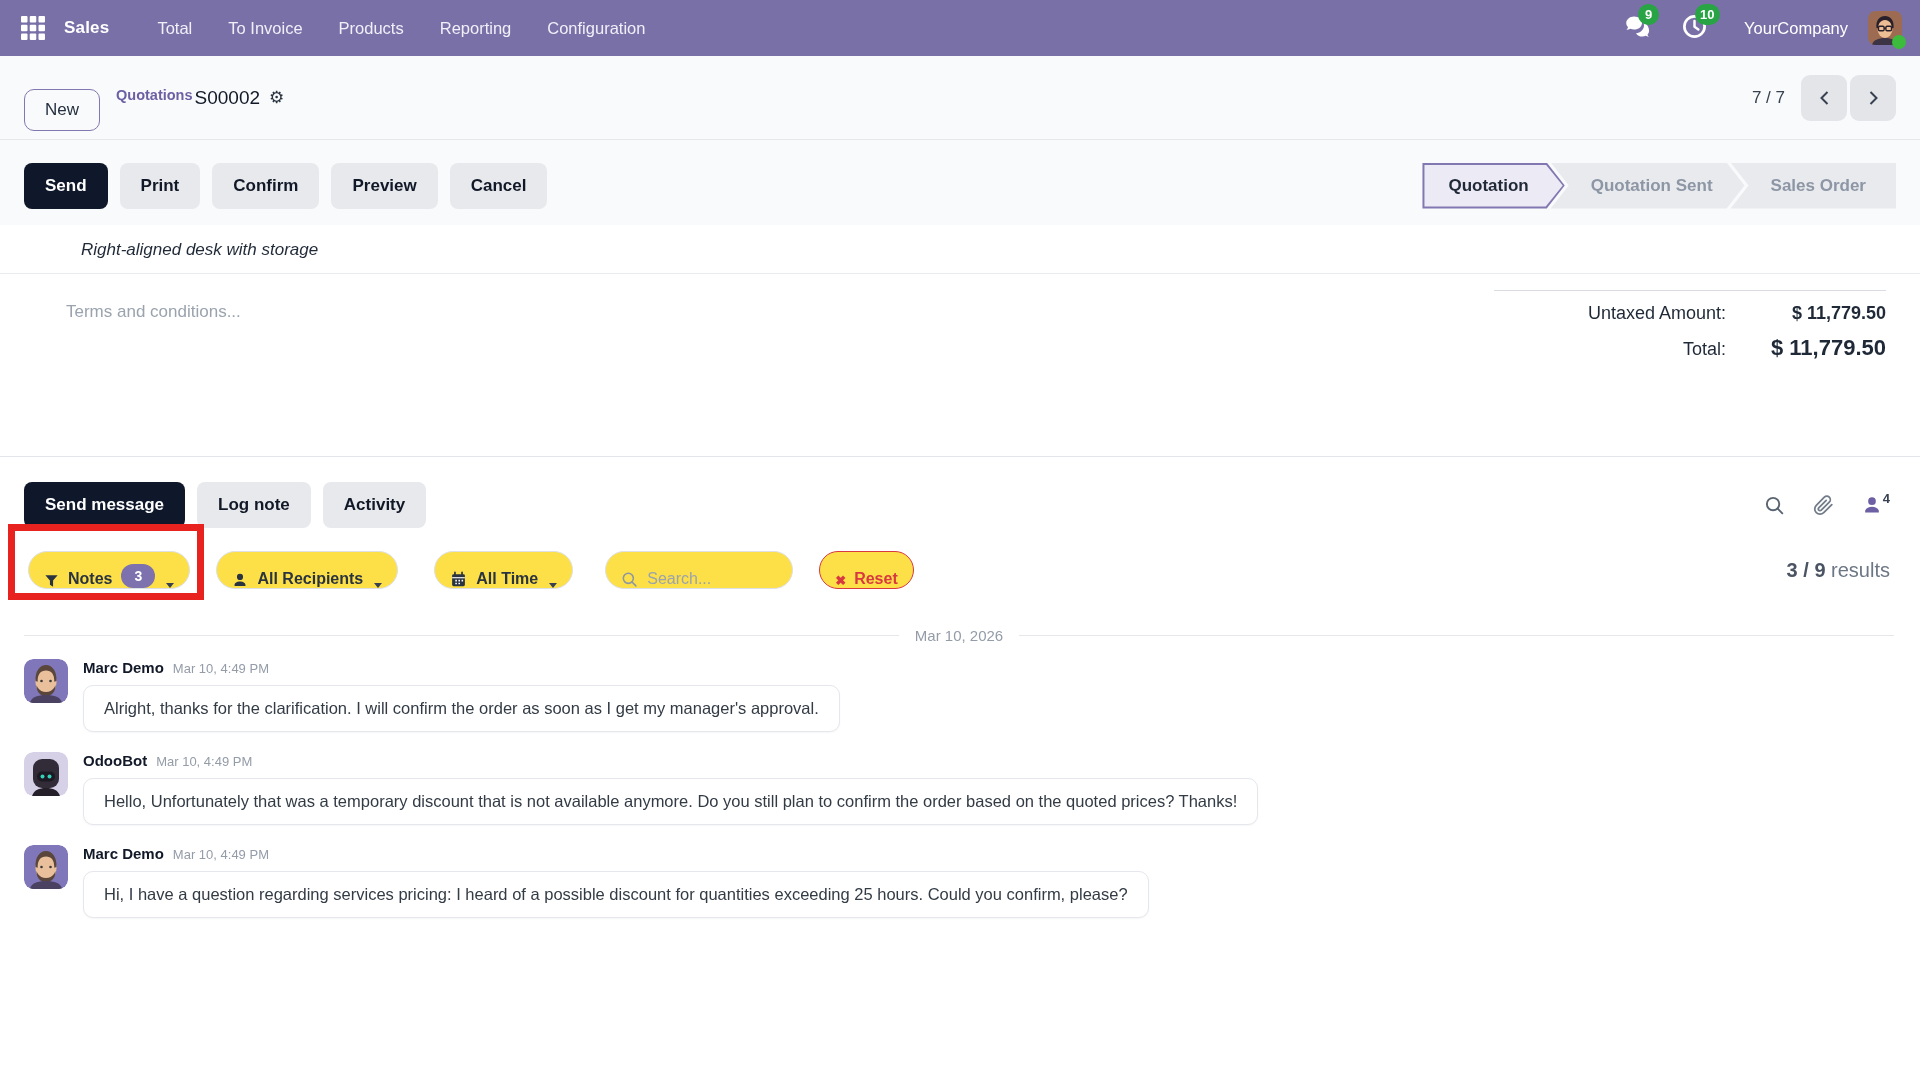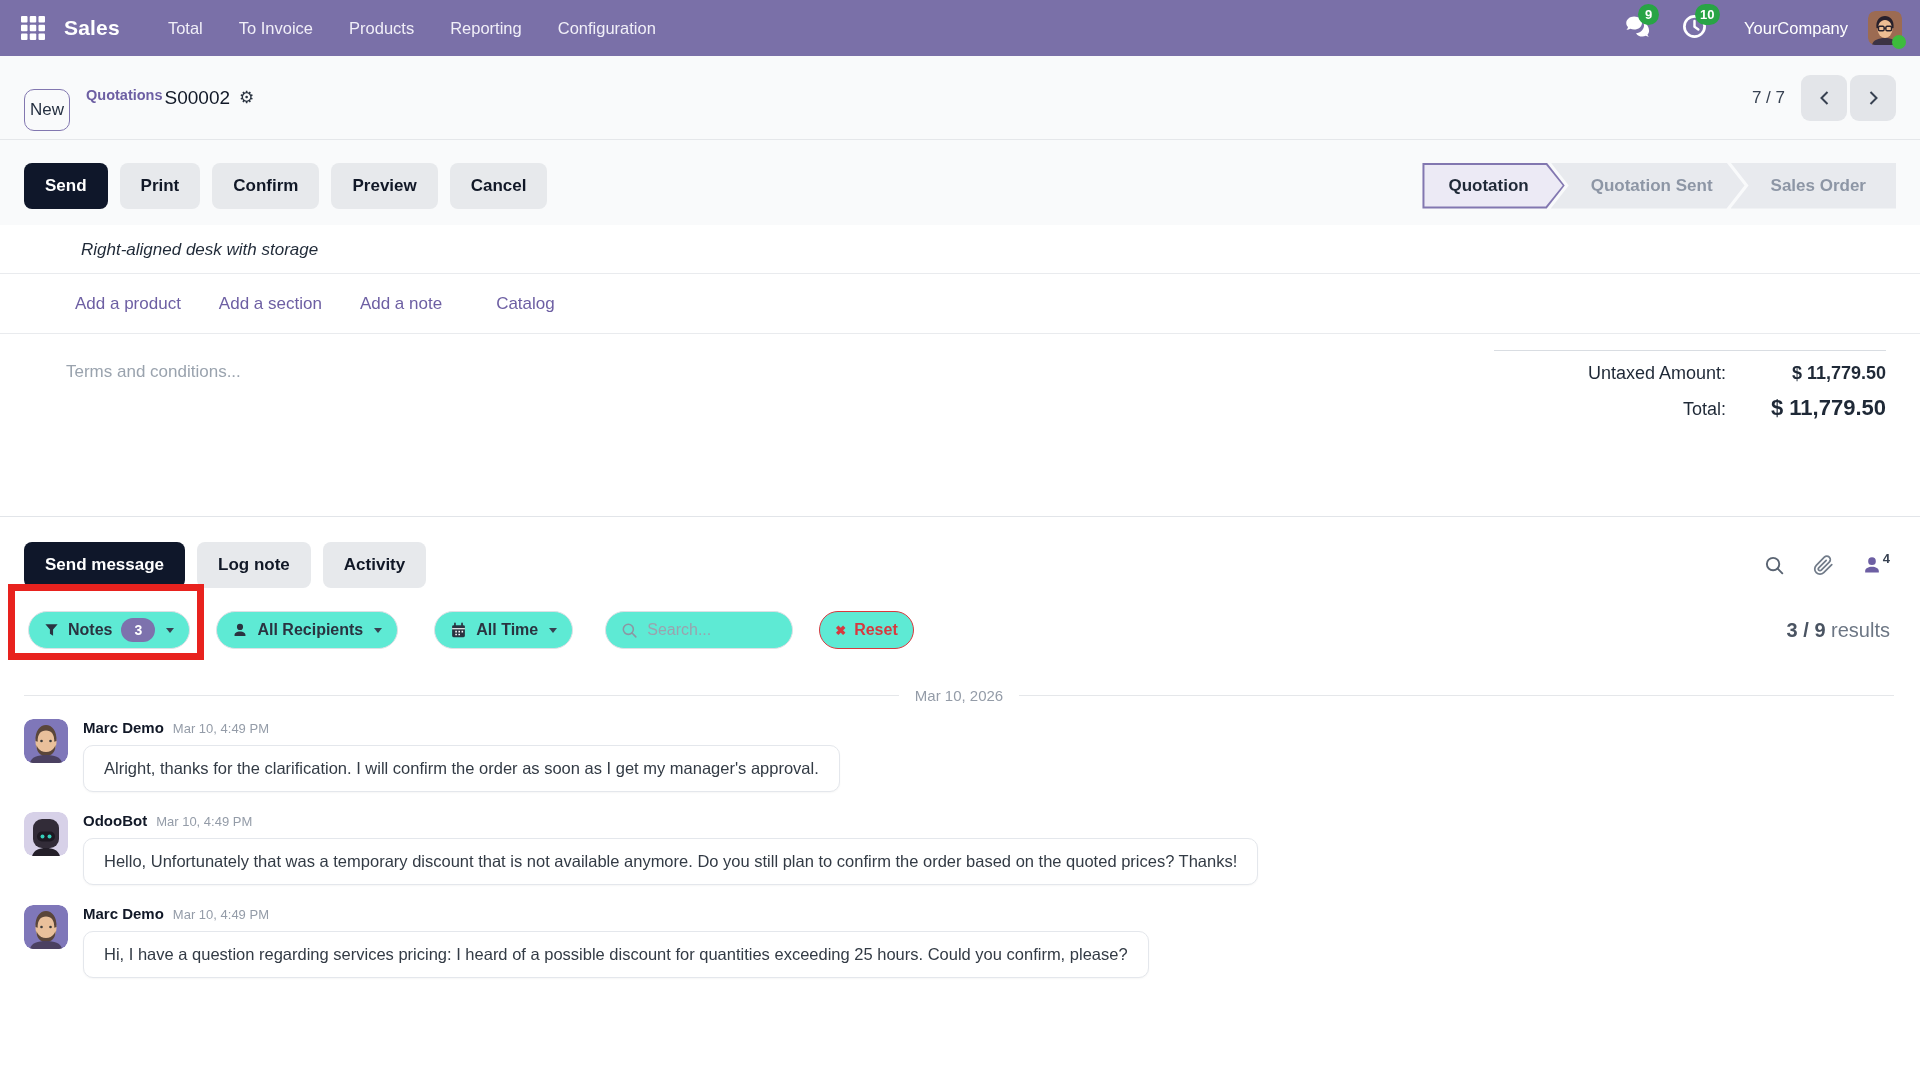--- a/index.html
+++ b/index.html
@@ -4,37 +4,37 @@
 <style>
   * { box-sizing: border-box; margin: 0; padding: 0; }
   html,body { width:1920px; height:1092px; overflow:hidden;
     font-family:"Liberation Sans", sans-serif; background:#fff; color:#1f2937; }
 
   
   .navbar { height:56px; background:#7a70a8; display:flex; align-items:center;
     padding:0 18px; color:#fff; }
   .apps-btn { width:30px; height:30px; display:flex; align-items:center; justify-content:center;
     margin-right:16px; cursor:pointer; }
-  .brand { font-size:21px; font-weight:700; margin-right:48px; letter-spacing:.2px; }
+  .brand { font-size:17px; font-weight:700; margin-right:48px; letter-spacing:.2px; }
   .nav-item { font-size:16.5px; margin-right:36px; color:#f1eff8; cursor:pointer; }
   .nav-spacer { flex:1; }
   .nav-icon-wrap { position:relative; margin-left:30px; cursor:pointer; }
   .nav-badge { position:absolute; top:-9px; left:14px; background:#28a445; color:#fff;
     border-radius:11px; font-size:13px; font-weight:700; height:21px; min-width:21px;
     padding:0 5px; display:flex; align-items:center; justify-content:center; }
   .company-name { margin:0 20px 0 36px; font-size:16.5px; }
   .avatar-top { width:34px; height:34px; border-radius:7px; position:relative; cursor:pointer; }
   .avatar-top svg { display:block; border-radius:7px; }
   .status-dot { position:absolute; right:-4px; bottom:-4px; width:14px; height:14px;
     border-radius:50%; background:#3dbb3d; }
 
   
   .breadcrumb-row { height:84px; background:#f9fafb; border-bottom:1px solid #e5e7ea;
     display:flex; align-items:center; padding:0 24px; }
-  .new-btn { height:42px; padding:0 5px; border:1px solid #8277b0; border-radius:10px;
+  .new-btn { height:42px; padding:0 20px; border:1px solid #8277b0; border-radius:10px;
     background:transparent; color:#253041; font-size:17px; cursor:pointer;
     font-family:"Liberation Sans",sans-serif;margin-top:24px; }
   .bc-col { margin-left:16px; display:flex; flex-direction:row; gap:2px; }
   .bc-parent { color:#6d5fa3; font-size:14.5px; font-weight:600; cursor:pointer; }
   .bc-current { font-size:19px; color:#111827; display:flex; align-items:center; gap:9px; }
   .gear-glyph { font-size:17px; color:#2a3340; cursor:pointer; }
   .pager { margin-left:auto; display:flex; align-items:center; gap:16px; }
   .pager-count { font-size:17px; color:#374151; }
   .pager-btns { display:flex; gap:3px; }
   .pager-btn { width:46px; height:46px; background:#e3e5e9; border:none; border-radius:9px;
@@ -79,22 +79,22 @@
   
   .chatter-top { display:flex; align-items:center; padding:16px 30px 0 24px; height:80px; }
   .chatter-icons { margin-left:auto; display:flex; align-items:center; gap:28px; }
   .icon-btn { background:none; border:none; cursor:pointer; display:flex; align-items:flex-start; }
   .follower-sup { font-size:13px; font-weight:700; color:#374151; margin:-4px 0 0 1px; }
 
   .filters-row { position:relative; display:flex; align-items:center; height:66px;
     padding:0 30px 0 28px; }
   .red-annotation { position:absolute; left:8px; top:-13px; width:196px; height:76px;
     border:7px solid #e8221e; pointer-events:none; z-index:5; }
-  .pill { height:38px; border:1px solid #dde0e5; border-radius:19px; background:#5eead4;
-    display:flex; align-items:center; padding:0 15px; gap:9px; font-size:16px; font-weight:600;
+  .pill { height:38px; border:1px solid #dde0e5; border-radius:19px; background:#fde047;
+    display:flex; align-items:flex-end; padding:0 15px; gap:9px; font-size:16px; font-weight:600;
     color:#2a3340; cursor:pointer; }
   .pill-notes { margin-right:26px; }
   .pill-recipients { margin-right:36px; }
   .pill-time { margin-right:32px; }
   .count-badge { background:#7d72ad; color:#fff; font-size:14px; font-weight:700;
     border-radius:12px; height:24px; min-width:34px; display:flex; align-items:center;
     justify-content:center; }
   .caret-down { width:0; height:0; border-left:4.5px solid transparent;
     border-right:4.5px solid transparent; border-top:5.5px solid #374151; margin-left:2px; }
   .pill-search { width:188px; margin-right:26px; font-weight:400; cursor:text; }
@@ -220,26 +220,20 @@
       <span>Quotation Sent</span>
     </div>
     <div class="step step-last">
       <span>Sales Order</span>
     </div>
   </div>
 </div>
 
 <div class="sheet">
   <div class="product-row">Right-aligned desk with storage</div>
-  <div class="links-row">
-    <a>Add a product</a>
-    <a>Add a section</a>
-    <a>Add a note</a>
-    <a class="link-catalog">Catalog</a>
-  </div>
   <div class="sheet-lower">
     <div class="terms-placeholder">Terms and conditions...</div>
     <div class="totals">
       <div class="total-row">
         <span class="total-label">Untaxed Amount:</span>
         <span class="total-value">$ 11,779.50</span>
       </div>
       <div class="total-row total-grand">
         <span class="total-label">Total:</span>
         <span class="total-value">$ 11,779.50</span>

